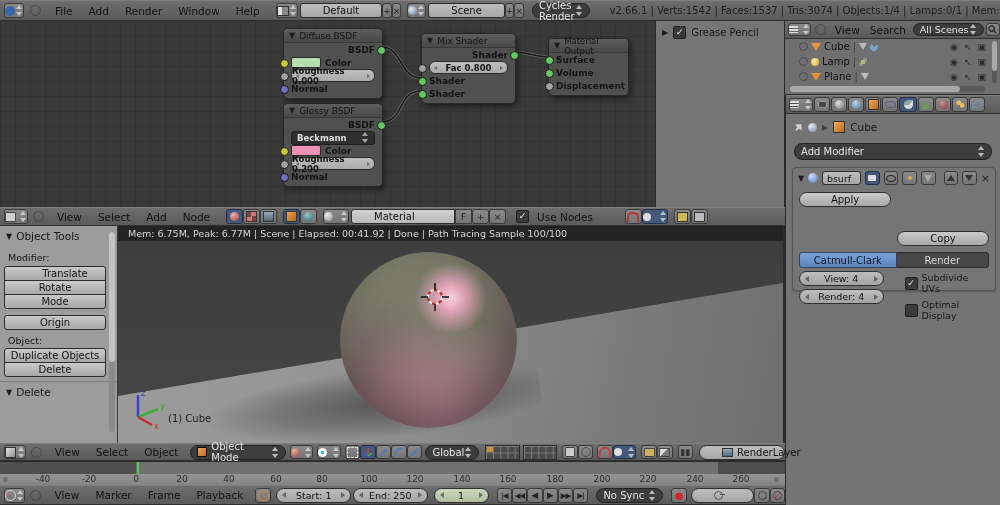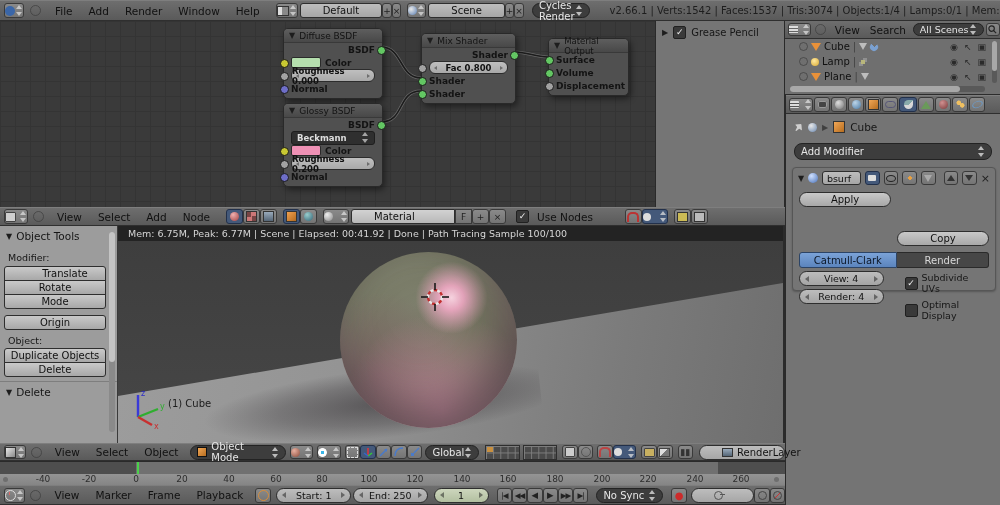--- a/index.html
+++ b/index.html
@@ -503,21 +503,21 @@
   </svg>
 
   <svg class="abs" style="left:6px;top:146px;" width="44" height="44" viewBox="0 0 44 44">
     <line x1="14" y1="30" x2="14" y2="8" stroke="#3a3ad8" stroke-width="2.4"></line>
     <line x1="14" y1="30" x2="34" y2="22" stroke="#2fae2f" stroke-width="2.4"></line>
     <line x1="14" y1="30" x2="28" y2="38" stroke="#c83030" stroke-width="2.4"></line>
     <text x="17" y="9" font-size="8" fill="#2a2ac8">z</text>
     <text x="36" y="22" font-size="8" fill="#2fae2f">y</text>
     <text x="30" y="42" font-size="8" fill="#c83030">x</text>
   </svg>
-  <div class="abs" style="left:50px;top:157px;font-size:10px;color:#1c1c1c;">(1) Cube</div>
+  <div class="abs" style="left:50px;top:172px;font-size:10px;color:#1c1c1c;">(1) Cube</div>
 </div>
 
 <div class="abs hbar" style="left:0;top:443px;width:785px;height:18px;">
   <span class="sq" style="margin-left:4px;width:24px;height:14px;">
       <span style="width:9px;height:9px;background:linear-gradient(135deg,#e8e8e8,#888);border:1px solid #333;display:inline-block;"></span>
       <span class="updn" style="color:#ddd;"></span>
     </span>
   <span class="circ" style="margin:0 5px;"></span>
   <span class="mn">View</span>
   <span class="mn">Select</span>

